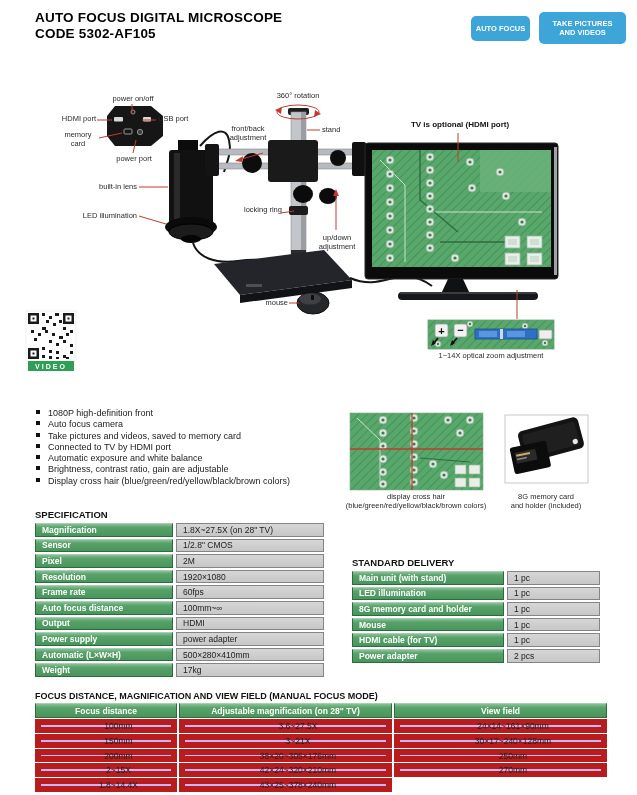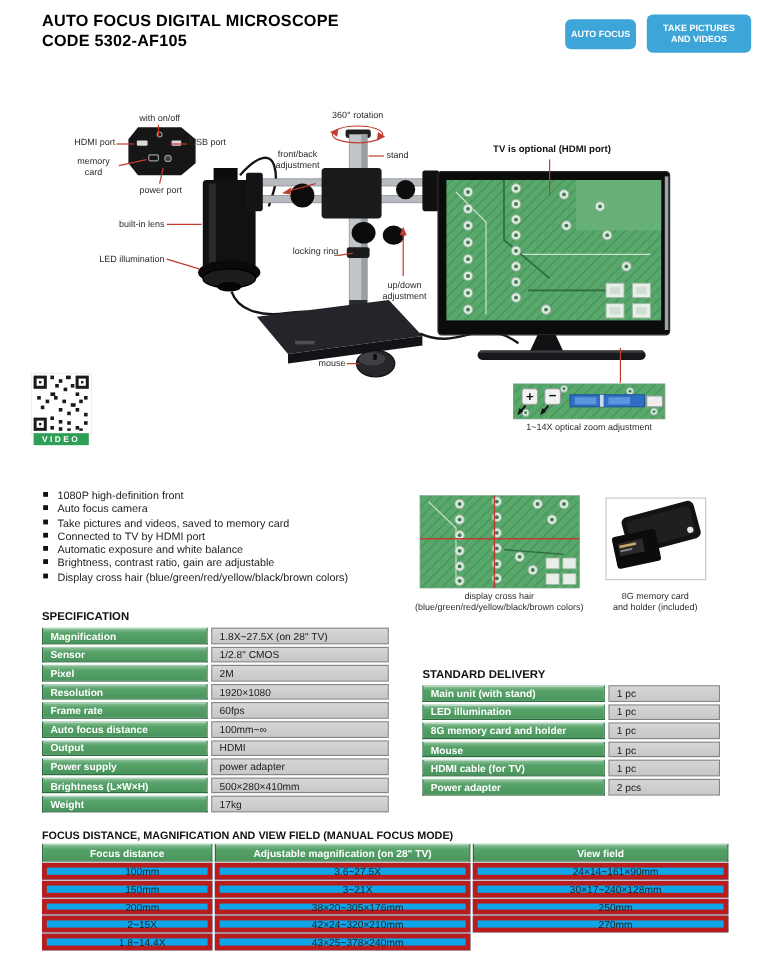--- a/index.html
+++ b/index.html
@@ -30,21 +30,21 @@
   
   .sechead{font-size:9.5px;font-weight:bold;color:#111;}
   
   .grid{display:grid;z-index:2;}
   .gcell,.vcell,.hcell,.dcell{box-sizing:border-box;display:flex;align-items:center;font-size:8.5px;text-align:right;}
   .gcell{background:linear-gradient(180deg,#8abf97 0%,#56a268 30%,#4a955d 100%);
          border:1px solid #2b6b3d;border-top-color:#a9ceb3;color:#fff;font-weight:bold;padding-left:6px;}
   .vcell{background:linear-gradient(180deg,#d6d6d6 0%,#c7c7c7 100%);border:1px solid #858585;color:#1c1c1c;padding-left:6px;}
   .hcell{background:linear-gradient(180deg,#8abf97 0%,#56a268 30%,#4a955d 100%);
          border:1px solid #2b6b3d;border-top-color:#a9ceb3;color:#fff;font-weight:bold;justify-content:center;}
-  .dcell{background:#0ea5e9;border:4px solid #b91c1c;color:#222;justify-content:center;padding-left:25px;}
+  .dcell{background:#c4b5fd;border:6px solid #b91c1c;color:#222;justify-content:center;padding-left:25px;}
   .specgrid{left:35px;top:523px;grid-template-columns:138px 148px;grid-auto-rows:13.6px;column-gap:3px;row-gap:2px;}
   .delgrid{left:352px;top:571px;grid-template-columns:152px 93px;grid-auto-rows:13.6px;column-gap:3px;row-gap:2px;}
   .focusgrid{left:35px;top:703px;grid-template-columns:142px 213px 213px;
              grid-template-rows:15px repeat(5,13.8px);column-gap:2px;row-gap:1px;border-radius:11px;}
   svg{position:absolute;left:0;top:0;z-index:0;pointer-events:none;}
 </style>
 </head>
 <body>
 
 <svg width="637" height="795" viewBox="0 0 637 795">
@@ -304,21 +304,21 @@
   <div>CODE 5302-AF105</div>
 </div>
 <div class="abs badge badge1">
   <span>AUTO FOCUS</span>
 </div>
 <div class="abs badge badge2">
   <span>TAKE PICTURES</span>
   <span>AND VIDEOS</span>
 </div>
 
-<div class="abs dlbl c" style="left:104px;top:95px;width:58px;">with on/off</div>
+<div class="abs dlbl c" style="left:104px;top:95px;width:58px;">power on/off</div>
 <div class="abs dlbl r" style="left:56px;top:115px;width:40px;">HDMI port</div>
 <div class="abs dlbl l" style="left:158px;top:115px;width:42px;">USB port</div>
 <div class="abs dlbl c" style="left:58px;top:131px;width:40px;">memory card</div>
 <div class="abs dlbl c" style="left:104px;top:155px;width:60px;">power port</div>
 <div class="abs dlbl r" style="left:88px;top:183px;width:49px;">built-in lens</div>
 <div class="abs dlbl r" style="left:72px;top:212px;width:65px;">LED illumination</div>
 <div class="abs dlbl c" style="left:262px;top:92px;width:72px;">360° rotation</div>
 <div class="abs dlbl l" style="left:322px;top:126px;width:34px;">stand</div>
 <div class="abs dlbl c" style="left:220px;top:125px;width:56px;">front/back adjustment</div>
 <div class="abs dlbl c" style="left:242px;top:206px;width:42px;">locking ring</div>
@@ -358,21 +358,21 @@
   <div class="gcell">Resolution</div>
   <div class="vcell">1920×1080</div>
   <div class="gcell">Frame rate</div>
   <div class="vcell">60fps</div>
   <div class="gcell">Auto focus distance</div>
   <div class="vcell">100mm~∞</div>
   <div class="gcell">Output</div>
   <div class="vcell">HDMI</div>
   <div class="gcell">Power supply</div>
   <div class="vcell">power adapter</div>
-  <div class="gcell">Brightness (L×W×H)</div>
+  <div class="gcell">Automatic (L×W×H)</div>
   <div class="vcell">500×280×410mm</div>
   <div class="gcell">Weight</div>
   <div class="vcell">17kg</div>
 </div>
 
 <div class="abs sechead" style="left:352px;top:557px;">STANDARD DELIVERY</div>
 <div class="abs grid delgrid">
   <div class="gcell">Main unit (with stand)</div>
   <div class="vcell">1 pc</div>
   <div class="gcell">LED illumination</div>

